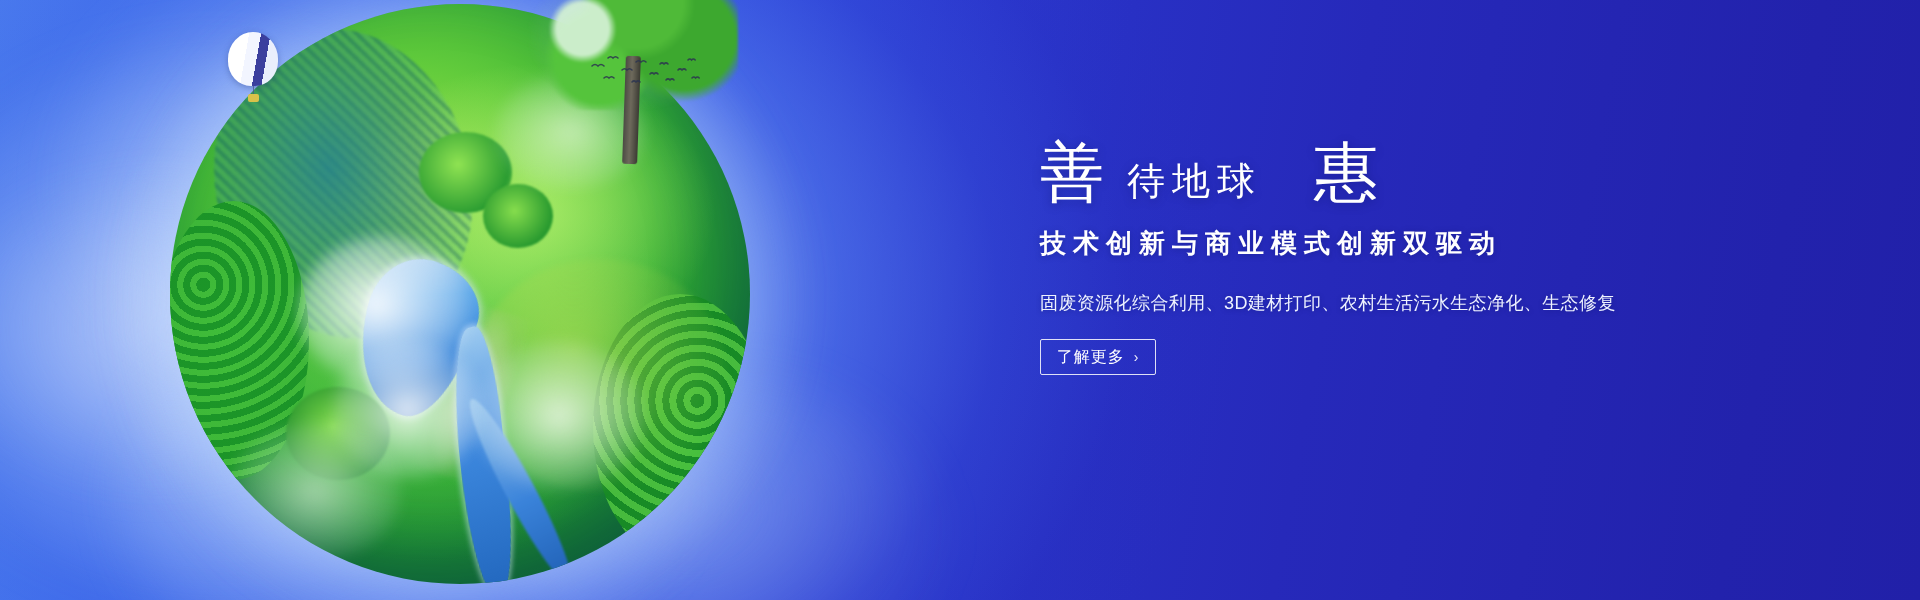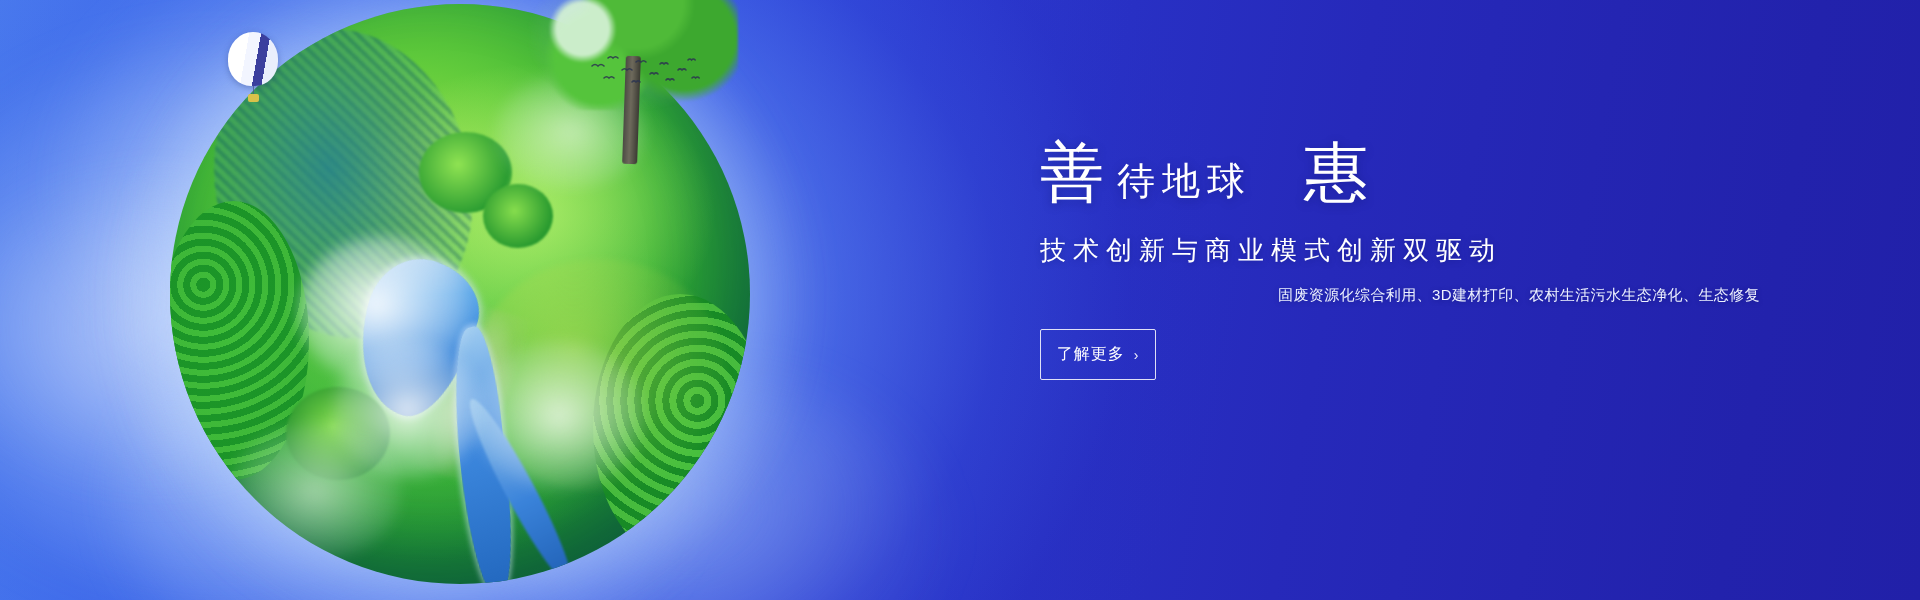--- a/index.html
+++ b/index.html
@@ -224,49 +224,49 @@
     line-height:1;
     font-weight:400;
     letter-spacing:1px;
   }
   .hl-small {
     font-family:"DejaVu Serif","Liberation Serif",serif;
     font-size:38px;
     line-height:1;
     font-weight:400;
     letter-spacing:7px;
-    margin-left:12px;
+    margin-left:22px;
     padding-bottom:4px;
   }
   .hl-gap { width:52px; }
 
   .subtitle {
-    margin-top:29px;
+    margin-top:22px;
     color:#ffffff;
     font-size:26px;
     letter-spacing:7px;
     white-space:nowrap;
     text-shadow:0 1px 6px rgba(8,18,90,0.35);
+    font-weight:bold;
   }
   .desc {
-    margin-top:18px;
+    margin-top:30px;
     color:#eef2ff;
-    font-size:15px;
+    font-size:18px;
     letter-spacing:0.4px;
     white-space:nowrap;
     text-shadow:0 1px 5px rgba(8,18,90,0.35);
-    text-align:right;
   }
   .cta {
     margin-top:24px;
     display:inline-flex;
     align-items:center;
     justify-content:center;
     gap:9px;
-    width:116px; height:51px;
+    width:116px; height:36px;
     border:1px solid rgba(255,255,255,0.85);
     border-radius:2px;
     color:#ffffff;
     font-size:16px;
     letter-spacing:1px;
     background:transparent;
     cursor:pointer;
   }
   .cta .chev { font-size:14px; opacity:0.95; }
 </style>

